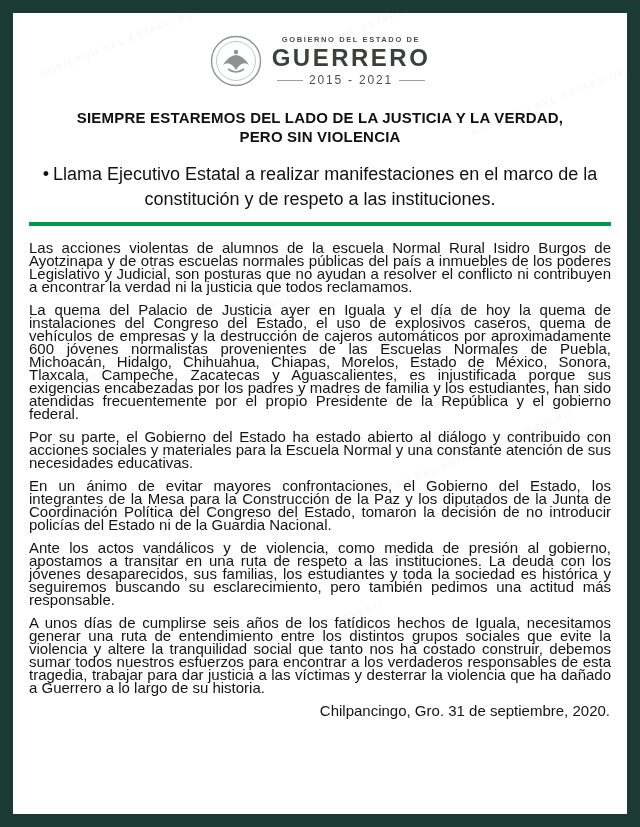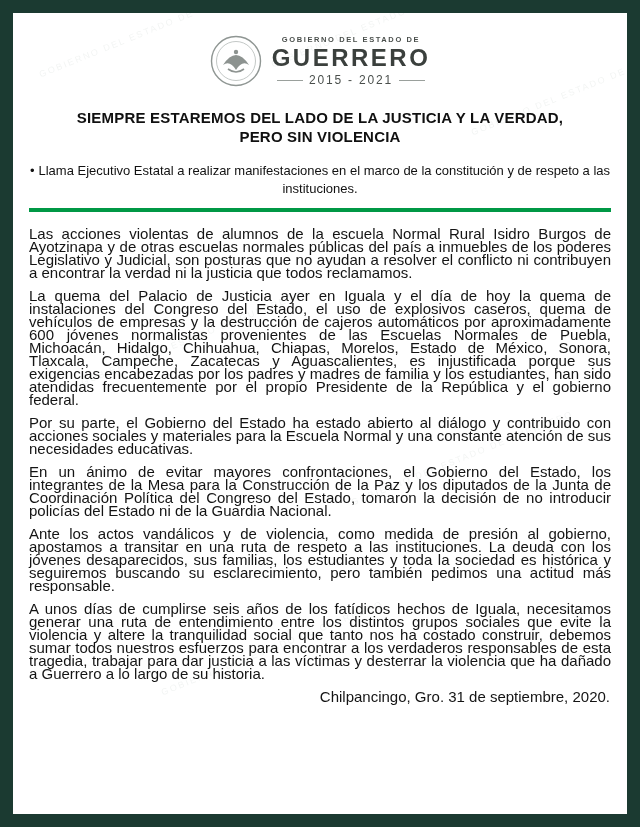--- a/index.html
+++ b/index.html
@@ -18,21 +18,21 @@
   .period-row{display:flex;align-items:center;gap:6px;margin-top:2px;}
   .period-row .pline{width:26px;height:1px;background:#9aa09c;}
   .period{font-size:12px;letter-spacing:1.8px;color:#4a4f4c;}
 
   
   .title{font-size:15px;font-weight:bold;text-align:center;color:#101010;
          margin:22px auto 0;max-width:500px;line-height:1.25;letter-spacing:0.2px;}
 
   
   .bullets{margin:15px auto 0;max-width:586px;color:#111;}
-  .bullet{text-align:center;font-size:13px;line-height:1.42;margin:0 0 9px;}
+  .bullet{text-align:center;font-size:18px;line-height:1.42;margin:0 0 9px;}
   .bullet .glyph{margin-right:4px;}
 
   
   .green-rule{height:4px;background:#009845;margin:7px 1px 15px;}
 
   
   .body-text{color:#141414;font-size:15px;line-height:13px;}
   .para{text-align:justify;margin:0 1px 10px;}
   .dateline{text-align:right;margin:3px 2px 0;}
 </style>

